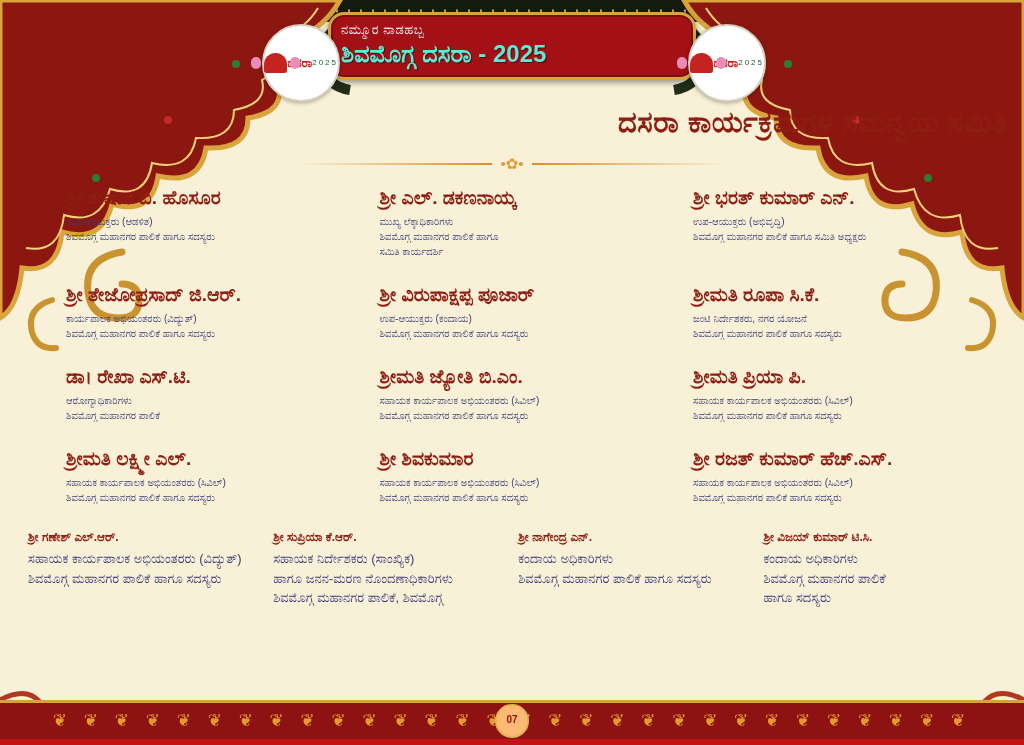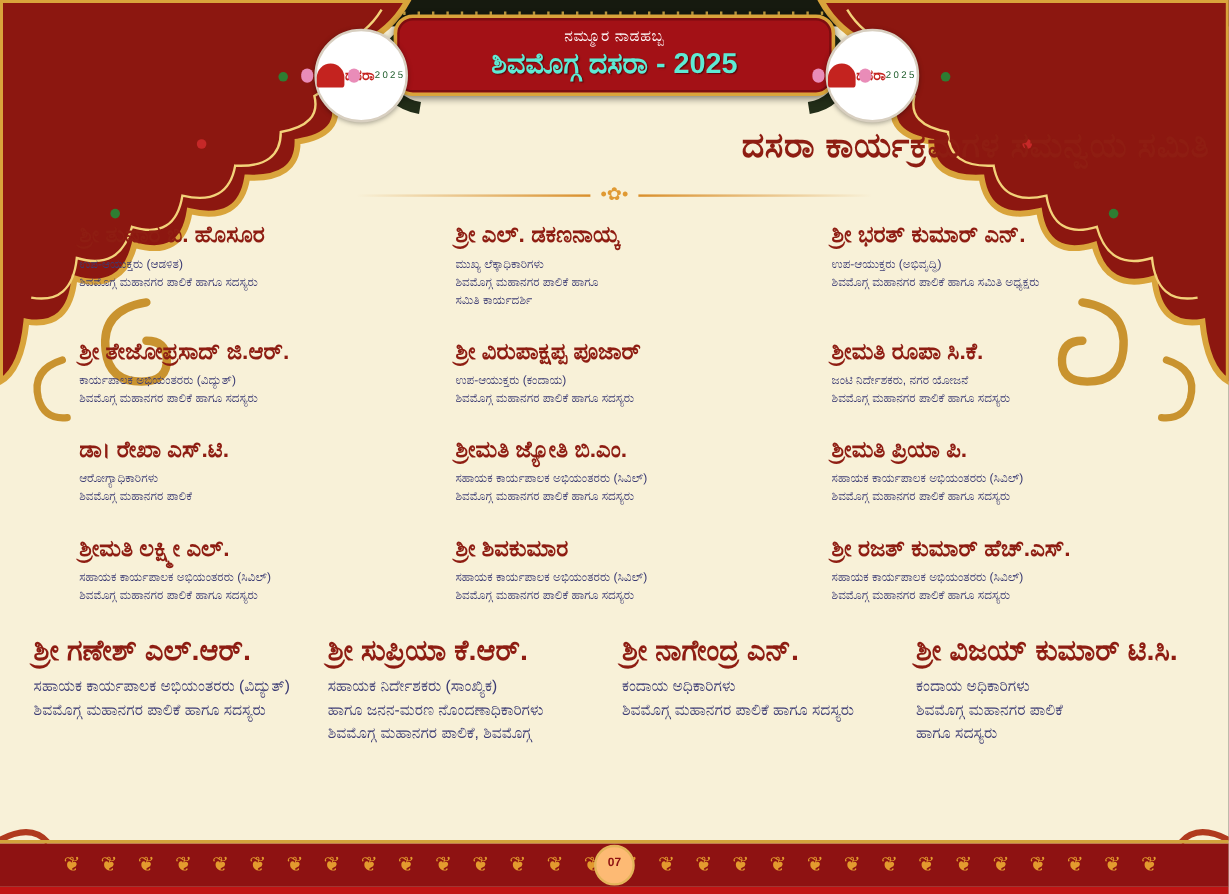--- a/index.html
+++ b/index.html
@@ -6,21 +6,21 @@
   .page{
     position:relative;width:1024px;height:745px;margin:0 auto;
     background:#f8f1d8;overflow:hidden;
     font-family:"Liberation Sans","DejaVu Sans",sans-serif;
   }
   
   .frame{position:absolute;inset:0;width:1024px;height:745px;pointer-events:none;z-index:1;}
   
   .badge{
     position:absolute;top:12px;left:50%;transform:translateX(-50%);
-    width:342px;padding:7px 10px 9px;z-index:3;text-align:center;
+    width:342px;padding:7px 10px 9px;z-index:3;text-align:left;
     background:#a31116;border:3px solid #d9a43b;border-radius:16px;
     box-shadow:0 0 0 2px #7c0d10 inset,0 2px 6px rgba(0,0,0,.45);
   }
   .badge .tagline{display:block;color:#ffffff;font-size:13px;letter-spacing:.5px;margin-bottom:2px;}
   .badge .btitle{display:block;color:#5eead4;font-size:24px;font-weight:bold;text-shadow:1px 1px 1px #5a0608;}
   
   .logo{
     position:absolute;top:24px;width:74px;height:74px;border-radius:50%;
     background:#ffffff;border:2px solid #d8cfc0;z-index:3;
     display:flex;flex-direction:row;align-items:center;justify-content:center;
@@ -42,21 +42,21 @@
   .divider .dline{flex:1;height:2px;background:linear-gradient(90deg,rgba(217,143,43,0),#d98f2b);}
   .divider .dline:last-child{background:linear-gradient(90deg,#d98f2b,rgba(217,143,43,0));}
   .divider .dornament{color:#e09a33;font-size:15px;padding:0 8px;line-height:1;}
   
   .grid{margin-top:16px;padding:0 36px 0 66px;}
   .mrow{display:flex;justify-content:space-between;margin-bottom:25px;}
   .mrow .card{width:32%;}
   .mrow4{padding:0;margin-left:-38px;margin-right:-14px;}
   .mrow4 .card{width:24.5%;}
   .mname{color:#8e1d12;font-size:19px;font-weight:bold;margin-bottom:5px;}
-  .mrow4 .mname{font-size:24px;}
+  .mrow4 .mname{font-size:12px;}
   .mline{color:#3c3c74;font-size:10px;line-height:1.5;}
   .mrow4 .mline{font-size:13px;}
   
   .footer{position:absolute;left:0;right:0;bottom:0;z-index:3;}
   .gold-rule{height:3px;background:#d3a33c;}
   .fband{
     position:relative;height:36px;background:#8e1212;overflow:hidden;
     color:#e39a2e;font-size:17px;line-height:36px;white-space:nowrap;text-align:center;letter-spacing:6px;
   }
   .fred{height:6px;background:#c01414;}

